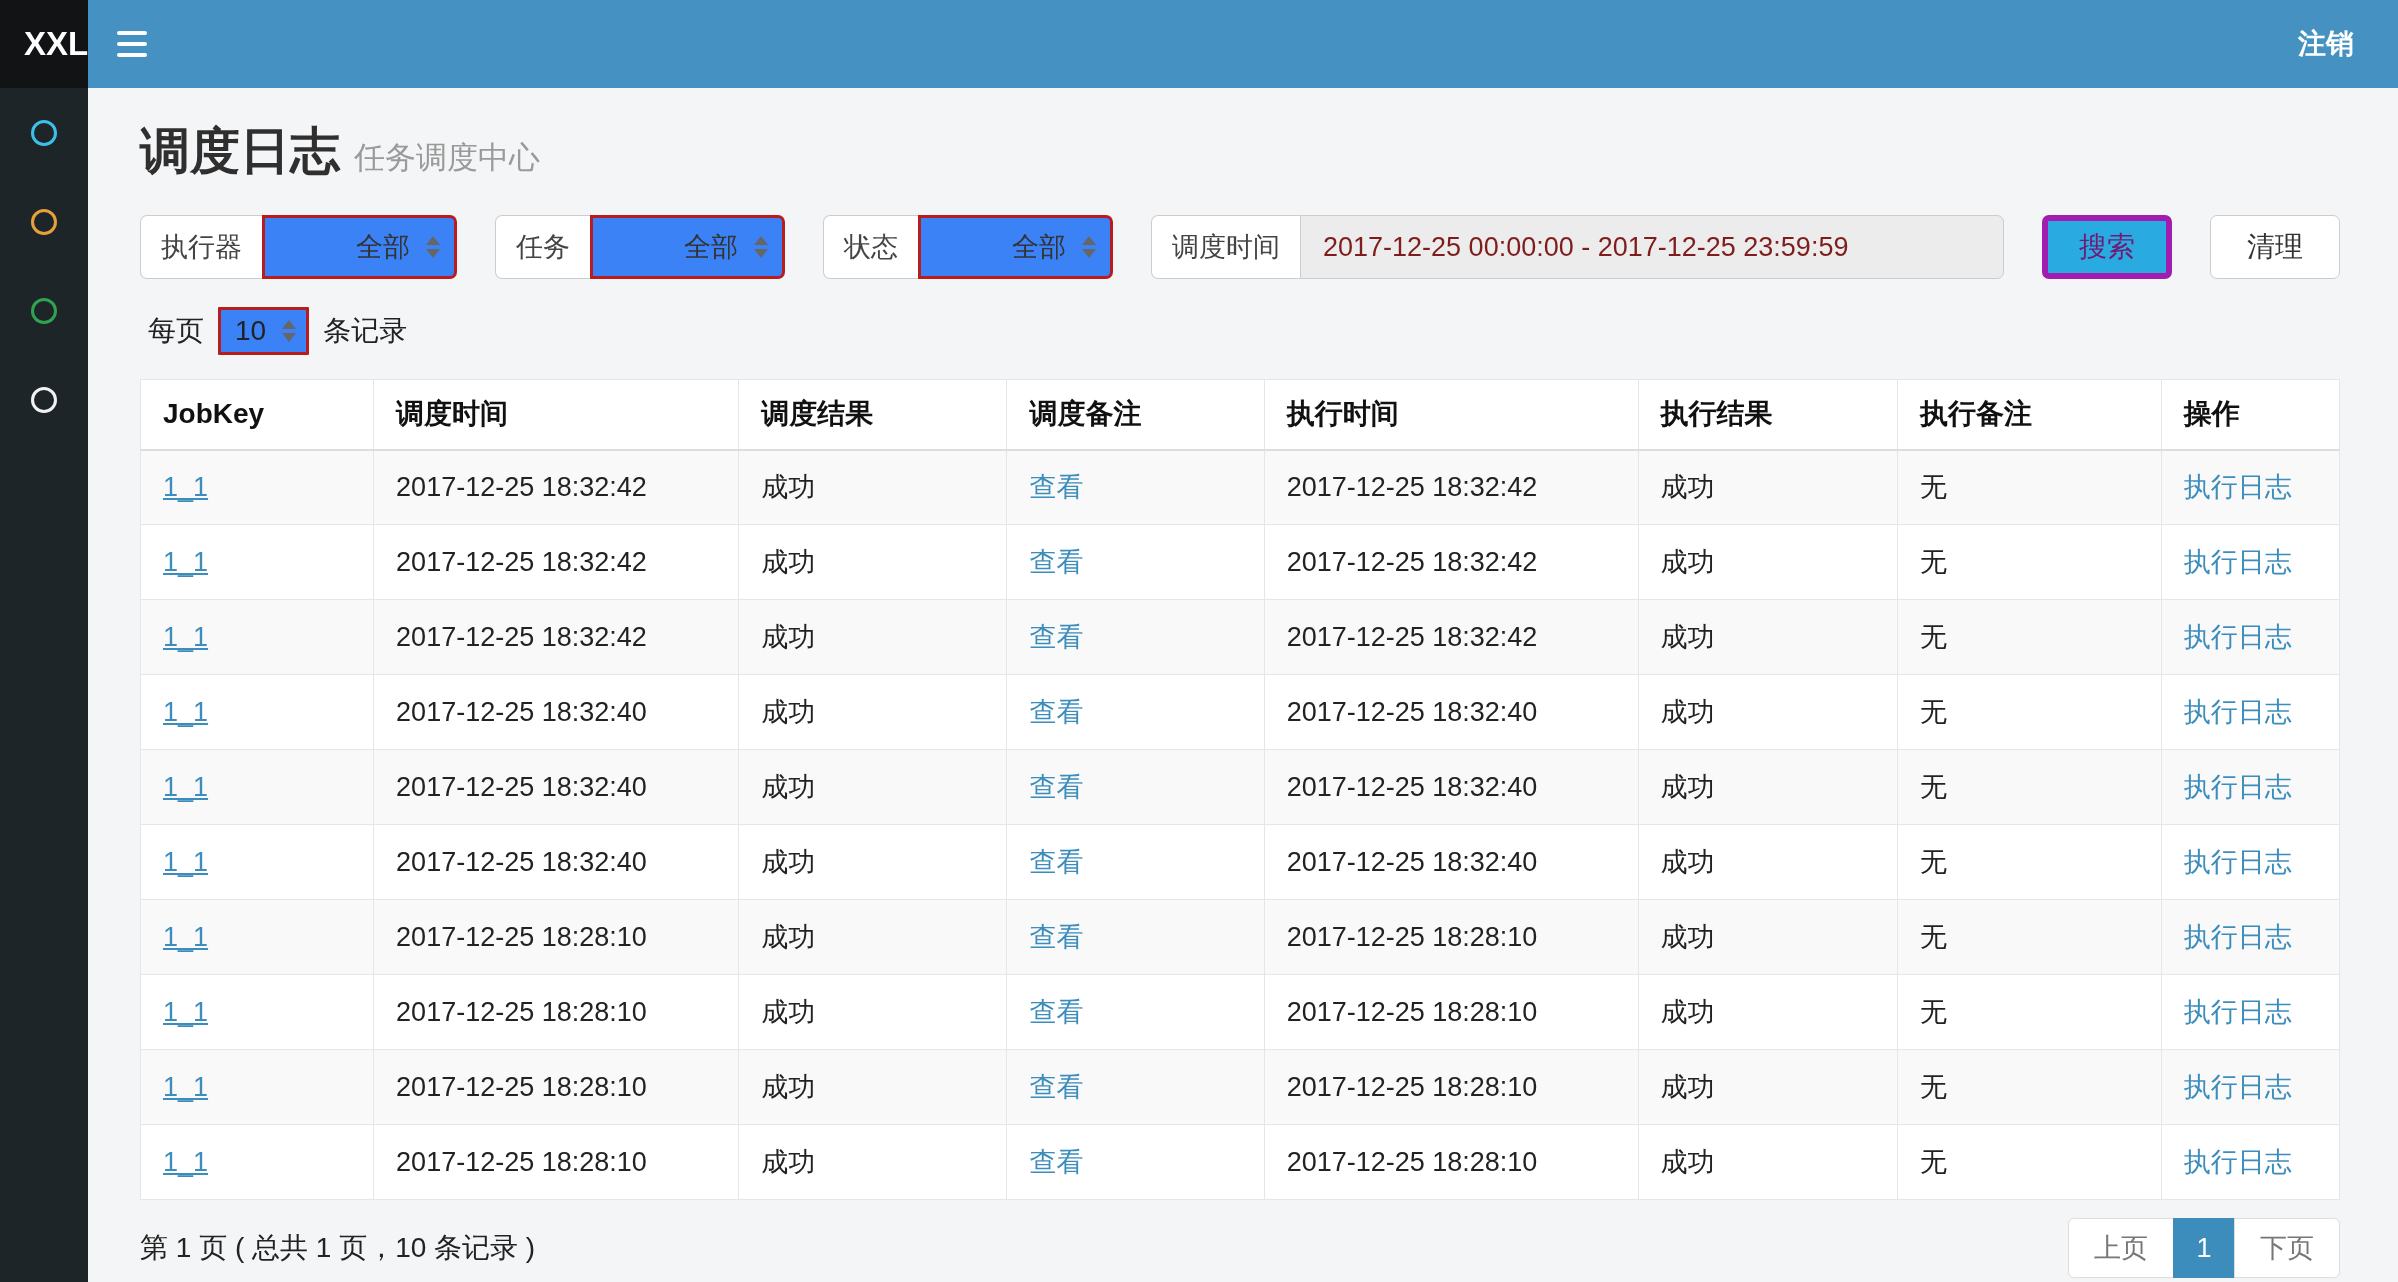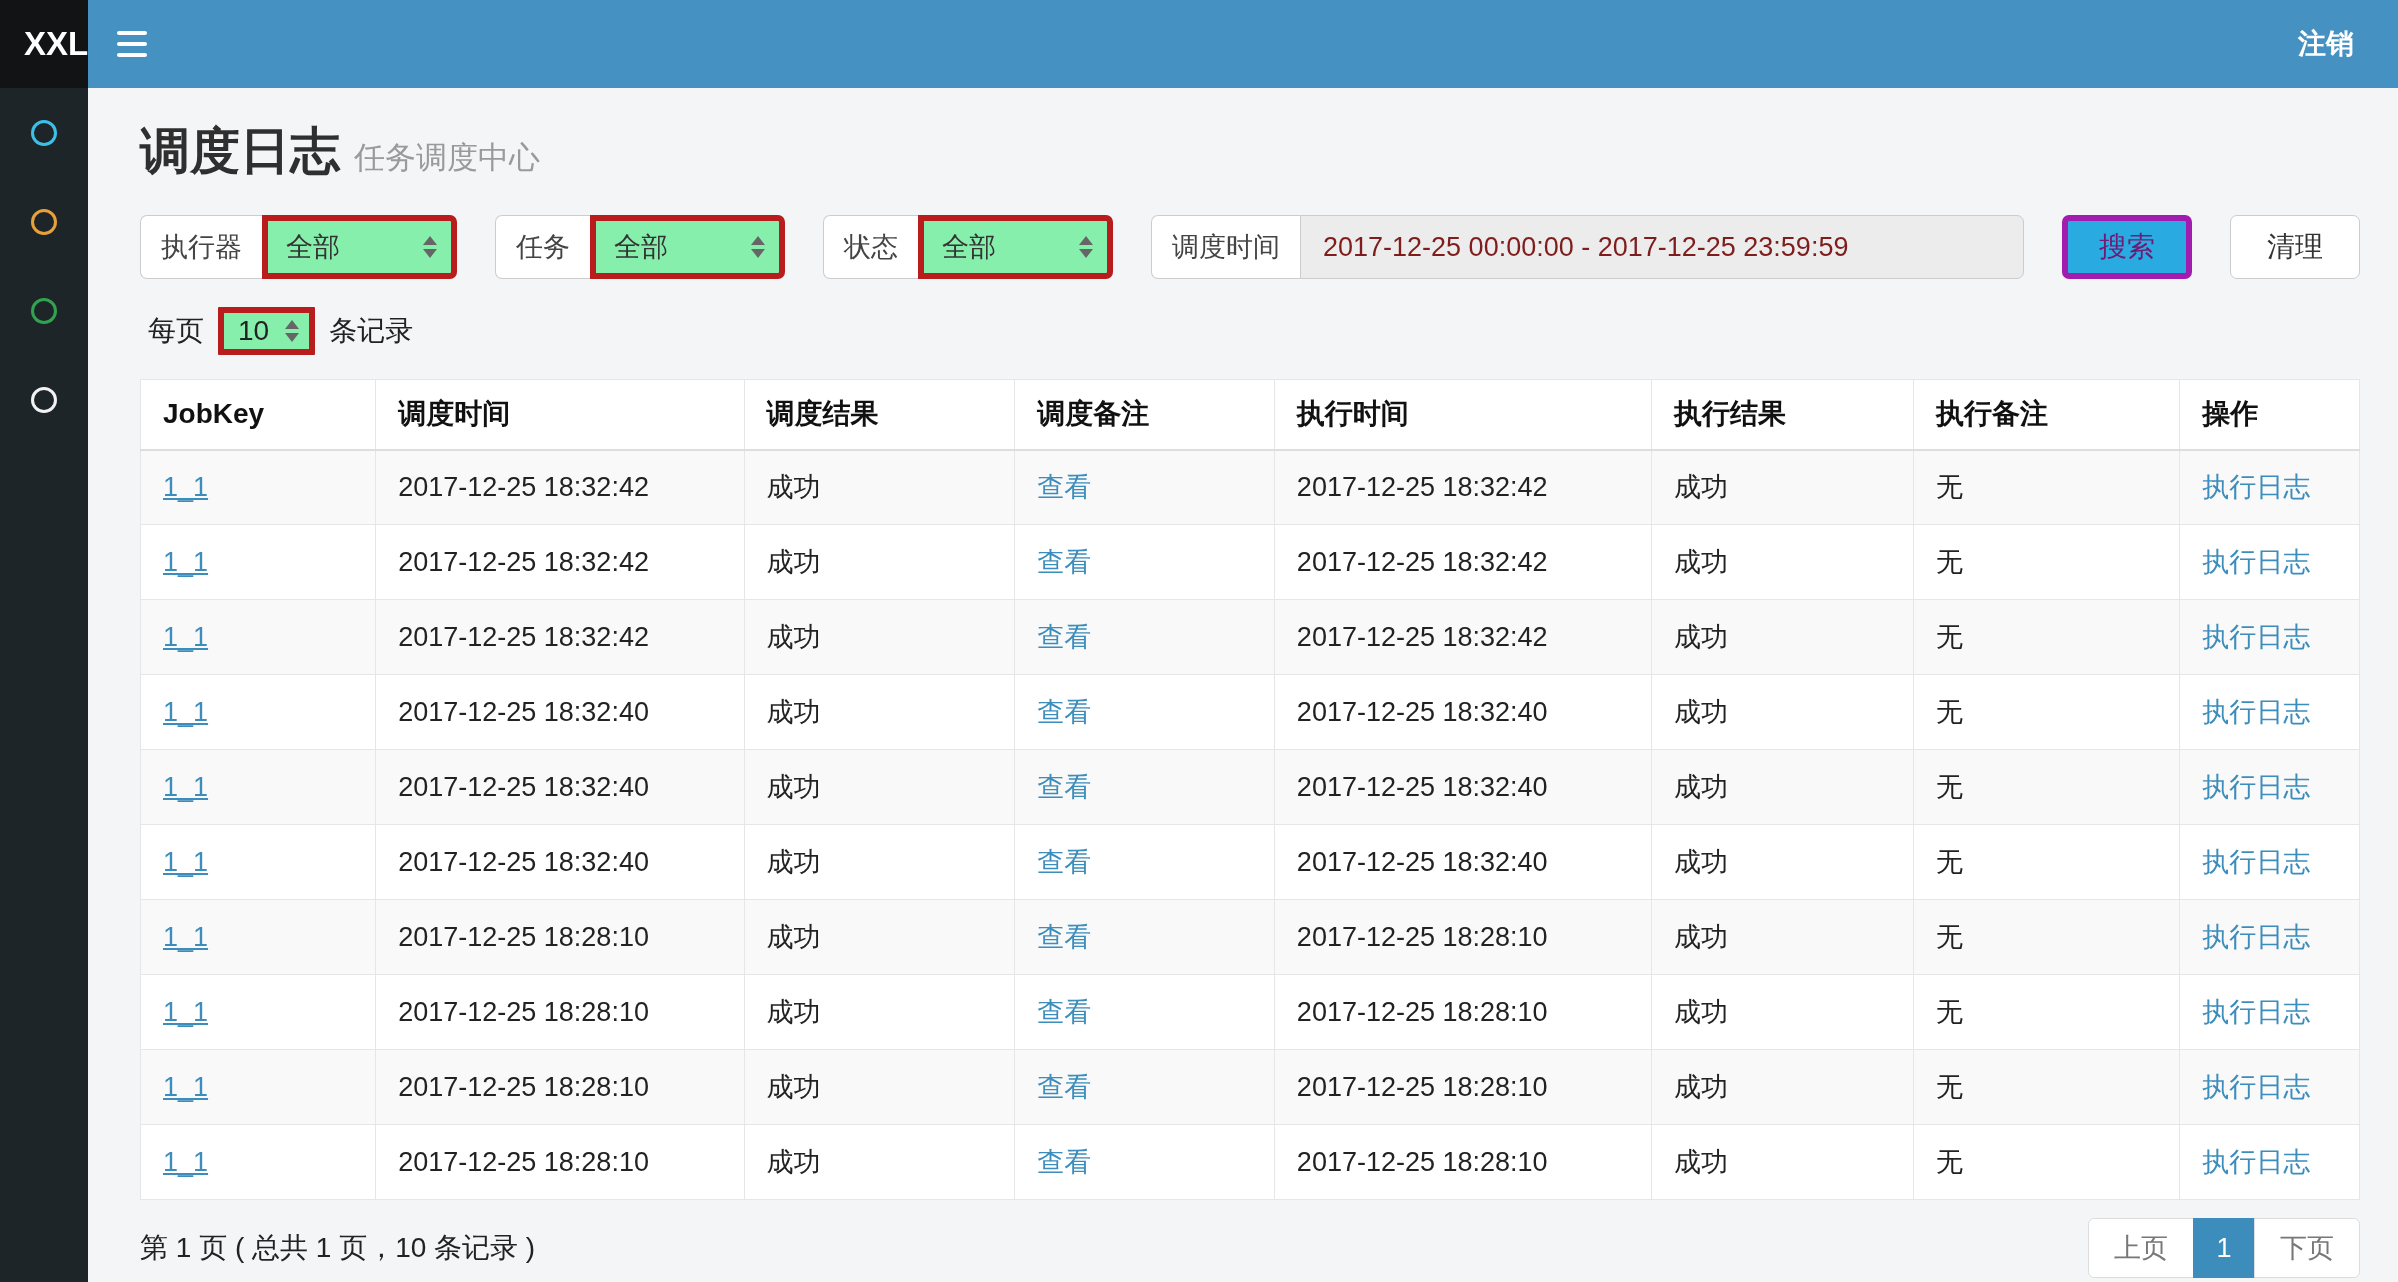--- a/index.html
+++ b/index.html
@@ -34,34 +34,34 @@
   }
   
   .layout { display: flex; height: 1194px; }
   .sidebar { width: 88px; background: var(--sidebar-bg, #1e2529); flex-shrink: 0; }
   .sb-item { height: 89px; display: flex; align-items: center; justify-content: center; cursor: pointer; }
   .circle-icon {
     width: 26px; height: 26px; border-radius: 50%;
     border: 3px solid #fff; display: block;
   }
   
-  .content { flex: 1; padding: 16px 38px 0 52px; }
+  .content { flex: 1; padding: 16px 58px 0 52px; }
   h1.page-title { margin: 14px 0 30px; font-size: 50px; font-weight: bold; color: #2f2f2f; }
   h1.page-title small { font-size: 31px; font-weight: normal; color: #9a9a9a; margin-left: 14px; }
   
   .filters { display: flex; align-items: center; gap: 38px; }
   .input-group { display: flex; height: 64px; }
   .addon {
     display: flex; align-items: center; padding: 0 20px;
     background: #fff; border: 1px solid #ccc; border-right: none;
     border-radius: 7px 0 0 7px; color: #444; white-space: nowrap;
   }
   .select {
-    display: flex; align-items: center; justify-content: space-between;
-    background: #86efac; border: 6px solid #b91c1c; border-radius: 0 7px 7px 0;
+    display: flex; align-items: center; justify-content: flex-end;
+    background: #3b82f6; border: 3px solid #b91c1c; border-radius: 0 7px 7px 0;
     padding: 0 14px 0 18px; min-width: 195px; cursor: pointer;
   }
   .select.small { border-radius: 1px; min-width: 72px; height: 48px; padding: 0 10px 0 14px; }
   .spinner { display: inline-flex; flex-direction: column; gap: 4px; margin-left: 16px; }
   .spinner i { display: block; width: 0; height: 0; border-left: 7px solid transparent; border-right: 7px solid transparent; }
   .spinner i.up { border-bottom: 9px solid #666; }
   .spinner i.dn { border-top: 9px solid #666; }
   .time-group { flex: 1; }
   .time-input {
     flex: 1; height: 64px; background: #ececec; border: 1px solid #ccc;

